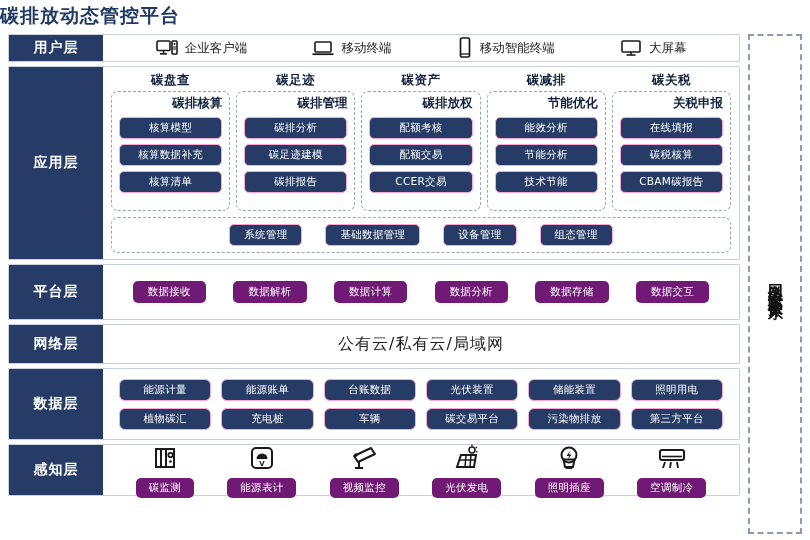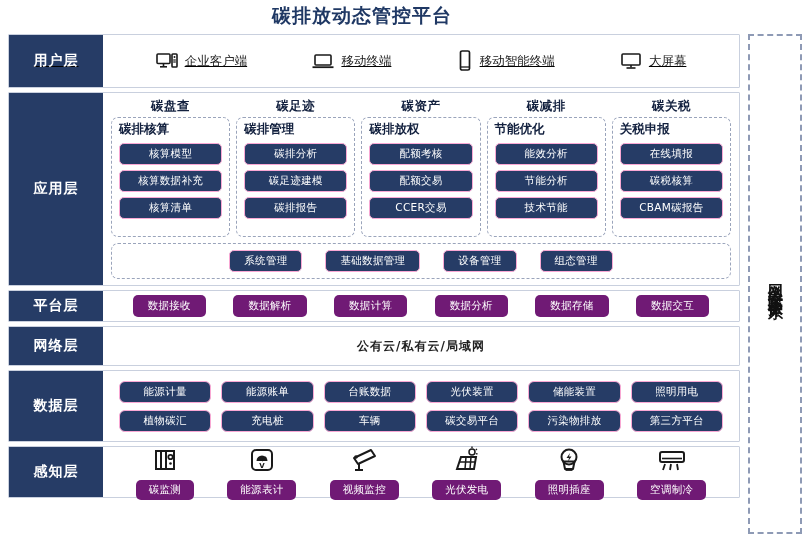--- a/index.html
+++ b/index.html
@@ -7,21 +7,20 @@
   body{
     width:810px;height:540px;
     background:#ffffff;
     font-family:"DejaVu Sans","Liberation Sans",sans-serif;
     overflow:hidden;
     position:relative;
   }
   
   #page-title{
     position:absolute;top:2px;left:0;width:724px;
-    text-align:center;
     font-size:19px;font-weight:bold;color:#1f3864;
     letter-spacing:1px;
     line-height:26px;
   }
   
   #diagram{
     position:absolute;left:8px;top:34px;
     width:732px;height:500px;
     display:flex;flex-direction:column;
     gap:4px;
@@ -44,42 +43,42 @@
     box-sizing:border-box;
   }
   .layer-body{
     flex:1;
     display:flex;align-items:center;
     box-sizing:border-box;
     position:relative;
   }
 
   
-  #row-user{height:54px;text-decoration:underline;}
+  #row-user{height:28px;}
   #user-body{justify-content:space-around;padding:0 20px;}
   .user-item{display:flex;align-items:center;gap:7px;}
   .user-item .ulabel{font-size:12.5px;color:#1a1a1a;}
   .ico{display:inline-block;line-height:0;}
 
   
   #row-app{height:194px;}
   #app-body{flex-direction:column;align-items:stretch;padding:5px 8px 6px 8px;justify-content:flex-start;}
   #app-groups{display:flex;justify-content:space-between;gap:6px;flex:1;}
   .app-group{flex:1;display:flex;flex-direction:column;align-items:center;}
   .group-title{
     font-size:12.5px;font-weight:bold;color:#13213f;
     margin-bottom:2px;letter-spacing:.5px;
   }
   .group-box{
     border:1px dashed #9aa4bb;
     border-radius:7px;
     width:100%;
     box-sizing:border-box;
     padding:3px 7px 0 7px;
-    display:flex;flex-direction:column;align-items:flex-start;
+    display:flex;flex-direction:column;align-items:flex-end;
     gap:5px;
     flex:1;
   }
   .group-sub{
     font-size:12.5px;font-weight:bold;color:#13213f;
     margin-bottom:0px;
   }
   .pill{
     background:#263c66;
     color:#ffffff;
@@ -97,37 +96,37 @@
     margin-top:6px;
     border:1px dashed #9aa4bb;
     border-radius:7px;
     height:34px;
     display:flex;align-items:center;justify-content:center;
     gap:23px;
   }
   #app-manage .pill{width:auto;padding:3px 14px;}
 
   
-  #row-platform{height:32px;justify-content:flex-end;}
+  #row-platform{height:56px;justify-content:flex-end;}
   #platform-body{justify-content:space-around;padding:0 16px;}
   .ypill{
     background:#701a75;
     color:#ffffff;
     border-radius:5px;
     font-size:10.5px;
     padding:4px 15px;
     text-align:center;
     white-space:nowrap;
     letter-spacing:.3px;
   }
 
   
   #row-network{height:40px;}
   #network-body{justify-content:center;}
-  #network-text{font-size:12px;color:#222222;letter-spacing:1px;font-weight:bold;}
+  #network-text{font-size:16px;color:#222222;letter-spacing:1px;}
 
   
   #row-data{height:72px;}
   #data-body{flex-direction:column;justify-content:center;gap:7px;padding:0 16px;}
   .data-line{display:flex;justify-content:space-between;width:100%;gap:10px;}
   .data-line .pill{width:auto;flex:1;padding:3px 0;border-radius:6px;}
 
   
   #row-sense{height:52px;}
   #sense-body{justify-content:space-around;padding:0 16px;}

